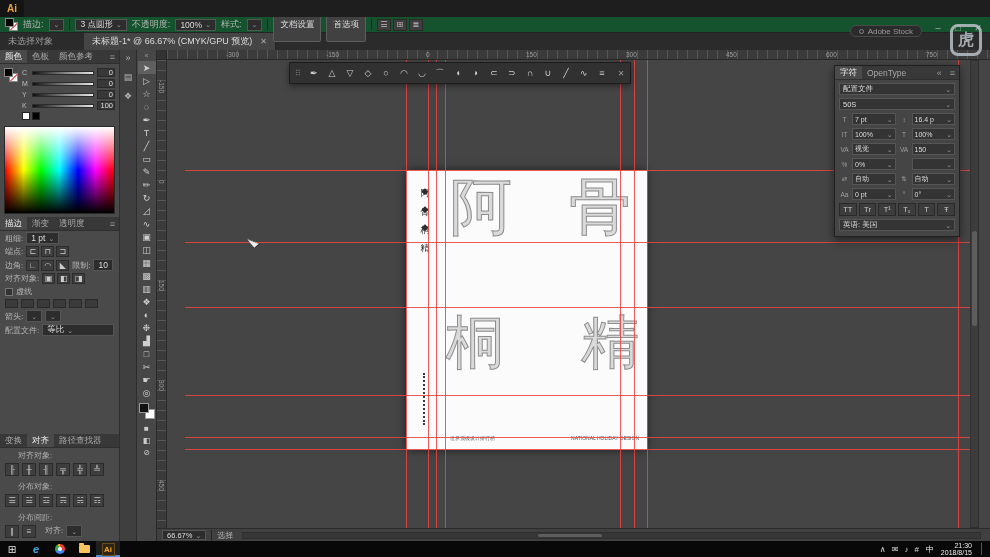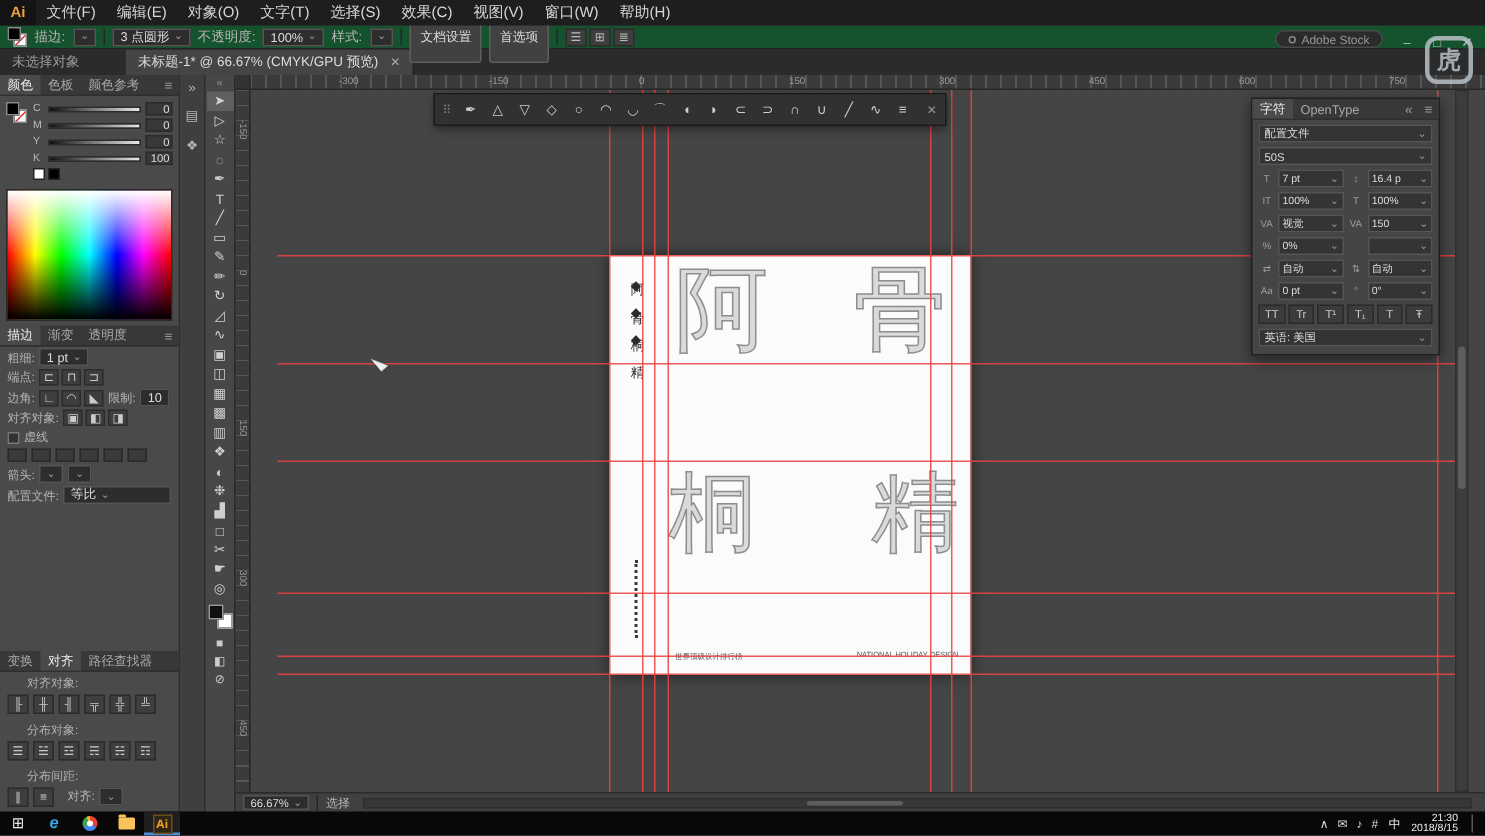--- a/index.html
+++ b/index.html
@@ -5,21 +5,21 @@
 *{margin:0;padding:0;box-sizing:border-box;}
 html,body{width:990px;height:557px;overflow:hidden;}
 body{position:relative;background:#3a3a3a;font-family:"Liberation Sans","DejaVu Sans",sans-serif;color:#ccc;}
 .bar{position:absolute;left:0;right:0;display:flex;align-items:center;}
 
 
 #titlebar{top:0;height:17px;background:#1e1e1e;font-size:10px;z-index:30;}
 #ai-logo{width:24px;height:17px;display:flex;align-items:center;justify-content:center;color:#e8a33d;font-weight:bold;background:#141414;}
 #menus{display:flex;}
 .menu-item{padding:0 7px;line-height:17px;color:#d6d6d6;white-space:nowrap;}
-#title-right{margin-left:auto;display:flex;align-items:flex-start;gap:6px;padding-right:2px;margin-top:40px;}
+#title-right{margin-left:auto;display:flex;align-items:flex-end;gap:6px;padding-right:2px;margin-top:40px;}
 #stock-search{display:flex;align-items:center;gap:4px;background:#2b2b2b;border:1px solid #4a4a4a;border-radius:8px;height:12px;padding:0 8px;font-size:8px;color:#999;}
 .searchdot{width:5px;height:5px;border:1px solid #888;border-radius:50%;}
 .winbtn{width:20px;text-align:center;color:#bbb;font-size:9px;line-height:17px;}
 
 
 #controlbar{top:17px;height:16px;background:#14532d;border-bottom:1px solid #232323;font-size:9px;gap:5px;padding:0 5px;z-index:29;}
 .swatchpair{position:relative;width:13px;height:13px;flex:none;}
 .sw{position:absolute;width:9px;height:9px;border:1px solid #888;}
 .sw.fill{left:0;top:0;background:#000;z-index:2;}
 .sw.stroke{right:0;bottom:0;background:#fff;overflow:hidden;}
@@ -162,31 +162,20 @@
 
 #watermark{position:absolute;right:8px;top:24px;display:flex;align-items:center;gap:7px;z-index:50;opacity:.85;}
 #wm-logo{width:32px;height:32px;border:3px solid #b9c1c7;border-radius:8px;display:flex;align-items:center;justify-content:center;color:#b9c1c7;font-size:16px;font-weight:bold;}
 #wm-text{font-size:30px;font-weight:bold;color:#b9c1c7;letter-spacing:2px;}
 </style>
 </head>
 <body>
 
 <div id="titlebar" class="bar">
   <div id="ai-logo">Ai</div>
-  <div id="menus">
-      <span class="menu-item">文件(F)</span>
-      <span class="menu-item">编辑(E)</span>
-      <span class="menu-item">对象(O)</span>
-      <span class="menu-item">文字(T)</span>
-      <span class="menu-item">选择(S)</span>
-      <span class="menu-item">效果(C)</span>
-      <span class="menu-item">视图(V)</span>
-      <span class="menu-item">窗口(W)</span>
-      <span class="menu-item">帮助(H)</span>
-    </div>
   <div id="title-right">
     <div id="stock-search">
       <span class="searchdot"></span>
       <span>Adobe Stock</span>
     </div>
     <div style="display:flex">
         <span class="winbtn"><span>–</span></span>
         <span class="winbtn"><span>□</span></span>
         <span class="winbtn"><span>✕</span></span>
       </div>

